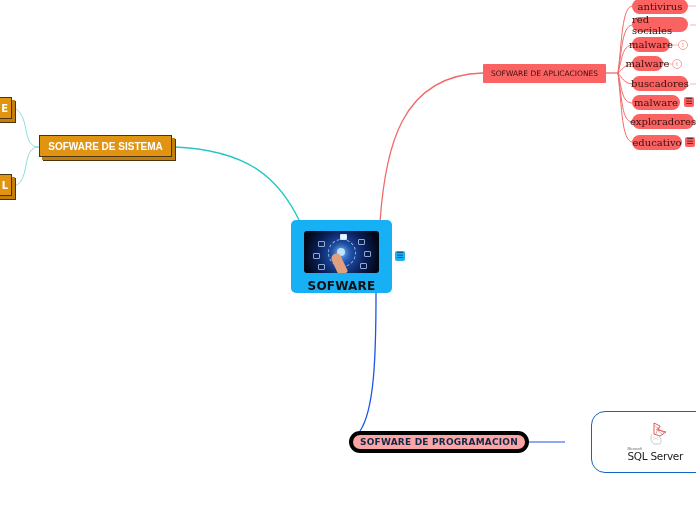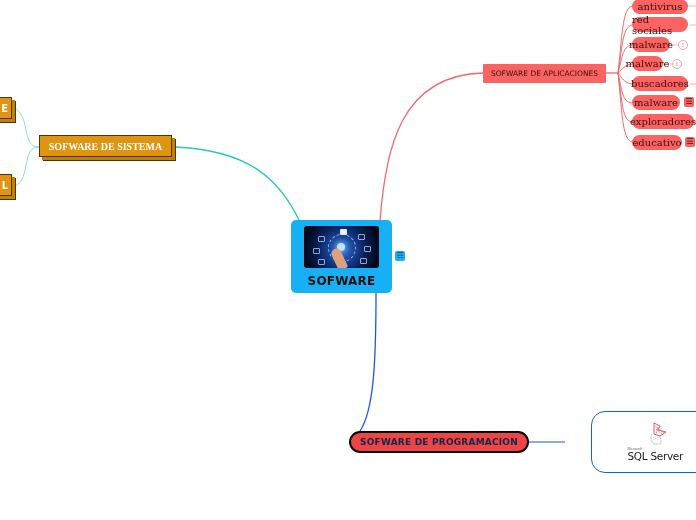--- a/index.html
+++ b/index.html
@@ -1,45 +1,45 @@
 <!DOCTYPE html>
 <html><head>
   <meta charset="utf-8">
   <style>
     html, body { margin:0; padding:0; }
     body { width:696px; height:520px; background:#ffffff; position:relative; overflow:hidden; font-family:"Liberation Sans", sans-serif; }
     svg.links { position:absolute; left:0; top:0; width:696px; height:520px; pointer-events:none; }
     .node { position:absolute; box-sizing:border-box; display:flex; align-items:center; justify-content:center; }
 
     
-    .central { left:291px; top:220px; width:101px; height:73px; background:#18b0f5; border-radius:5px; flex-direction:column; justify-content:flex-start; padding-top:6px; }
+    .central { left:291px; top:220px; width:101px; height:73px; background:#18b0f5; border-radius:5px; flex-direction:column; justify-content:flex-end; padding-top:6px; }
     .central .img { width:75px; height:42px; border-radius:3px; background: radial-gradient(circle at 50% 55%, #3b7fd9 0%, #1c4ba0 25%, #0a1f5a 55%, #020818 85%); position:relative; overflow:hidden; }
     .central .img .ring { position:absolute; left:24px; top:8px; width:26px; height:26px; border:1px dashed rgba(200,230,255,0.7); border-radius:50%; }
     .central .img .core { position:absolute; left:33px; top:17px; width:8px; height:8px; background:#bfe3ff; border-radius:50%; box-shadow:0 0 6px #9fd4ff; }
     .central .img .hand { position:absolute; left:30px; top:22px; width:10px; height:22px; background:#e0a080; border-radius:5px 5px 2px 2px; transform:rotate(-25deg); }
     .central .img .dot { position:absolute; width:5px; height:4px; border:1px solid rgba(200,230,255,0.7); border-radius:1px; }
     .central .title { font-family:"DejaVu Sans", sans-serif; font-weight:bold; font-size:12px; color:#111; margin-top:6px; letter-spacing:0.2px; }
     .note-icon { position:absolute; width:10px; height:10px; border-radius:2px; display:flex; align-items:center; justify-content:center; font-size:8px; line-height:1; }
     .central-note { left:395px; top:251px; background:#18b0f5; color:#0d3b66; }
 
     
-    .sys { left:39px; top:135px; width:133px; height:22px; background:#e09412; border:1px solid #4a3410; color:#fff; font-weight:bold; font-size:10px; font-family:Liberation Serif, serif; box-shadow:3px 3px 0 0 #c37f0c, 4px 4px 0 0 #4a3410; }
+    .sys { left:39px; top:135px; width:133px; height:22px; background:#e09412; border:1px solid #4a3410; color:#fff; font-weight:bold; font-size:10px; font-family:Liberation Sans, sans-serif; box-shadow:3px 3px 0 0 #c37f0c, 4px 4px 0 0 #4a3410; }
     .sys-child { background:#e09412; border:1px solid #4a3410; color:#fff; font-weight:bold; font-size:10px; font-family:"DejaVu Sans", sans-serif; box-shadow:3px 3px 0 0 #c37f0c, 4px 4px 0 0 #4a3410; justify-content:flex-end; padding-right:3px; }
     .sys-child-1 { left:-20px; top:97px; width:32px; height:22px; }
     .sys-child-2 { left:-20px; top:174px; width:32px; height:22px; }
 
     
     .apps { left:483px; top:64px; width:123px; height:19px; background:#fa6362; border-radius:1px; color:#3a1010; font-size:7.5px; font-family:"DejaVu Sans", sans-serif; }
     .leaf { left:632px; width:56px; height:15px; background:#fa6362; border-radius:8px; color:#3a1010; font-size:10px; font-family:"DejaVu Serif", serif; }
     .leaf.wide { width:58px;text-align:center; }
     .badge { position:absolute; width:8px; height:8px; border:1px solid #f9a3a3; border-radius:50%; background:#fff; color:#f9a3a3; font-size:5px; display:flex; align-items:center; justify-content:center; }
     .leaf-note { background:#fa6362; color:#3a1010; }
 
     
-    .prog { left:349px; top:431px; width:180px; height:22px; border:2px solid #000000; border-radius:11px; background:#ef4444; color:#10284a; font-weight:bold; font-size:9px; font-family:"DejaVu Sans", sans-serif; letter-spacing:0.2px; }
+    .prog { left:349px; top:431px; width:180px; height:22px; border:4px solid #000000; border-radius:11px; background:#fca5a5; color:#10284a; font-weight:bold; font-size:9px; font-family:"DejaVu Sans", sans-serif; letter-spacing:0.2px; }
     .sql { left:591px; top:411px; width:125px; height:62px; border:1px solid #1565c0; border-radius:14px; background:#fff; flex-direction:column; }
     .sql .logo { position:relative; width:60px; height:44px; }
     .sql .logo .tower { position:absolute; left:22px; top:2px; width:22px; height:24px; }
     .sql .logo .ms { position:absolute; left:4px; top:27px; font-size:3.5px; color:#666; }
     .sql .logo .name { position:absolute; left:4px; top:30px; font-size:10.5px; color:#222; font-family:"DejaVu Sans", sans-serif; white-space:nowrap; letter-spacing:-0.3px; }
   </style>
 </head>
 <body>
 
 <svg class="links" viewBox="0 0 696 520">

